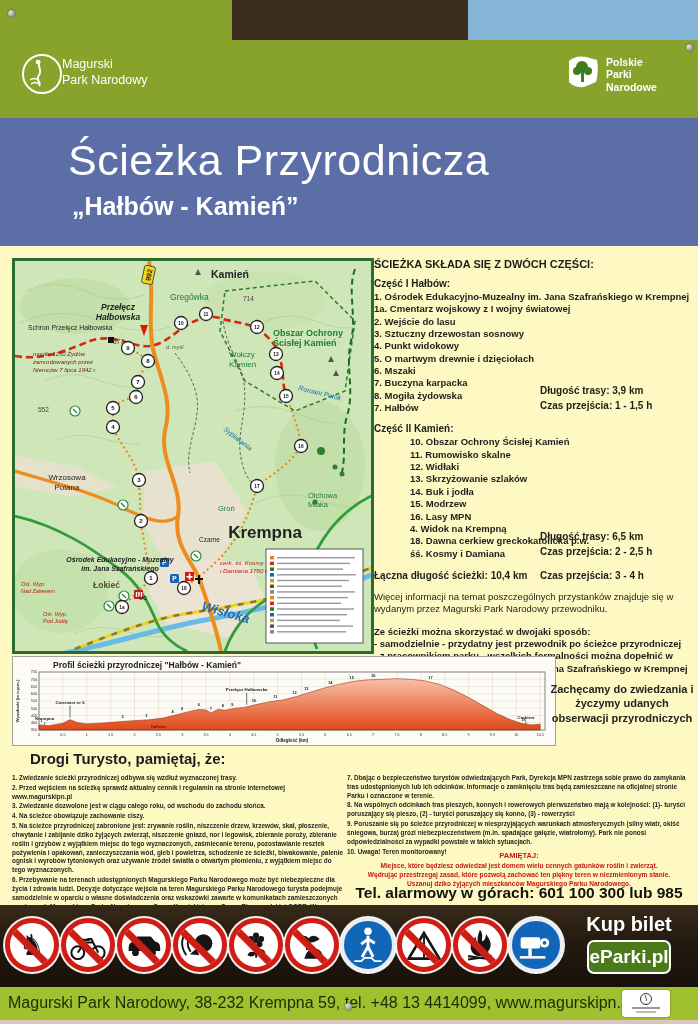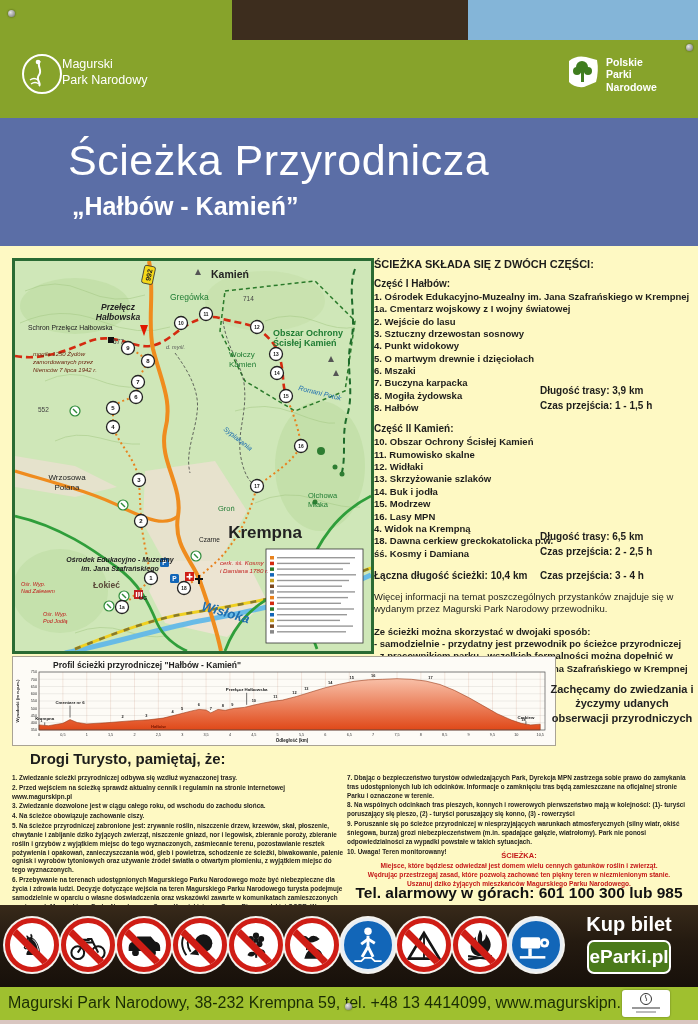--- a/index.html
+++ b/index.html
@@ -22,21 +22,21 @@
   .title-sub{left:72px;top:74px;color:#fff;font-size:25px;font-weight:bold;}
   
   .map-panel{left:12px;top:258px;width:356px;height:390px;border:3px solid #2a6b33;background:#cfe7b8;box-sizing:content-box;}
   .map-panel svg{display:block;}
   
   .info-col{left:374px;top:258px;width:316px;color:#1d1d1b;}
   .info-h{font-size:11px;font-weight:bold;margin:0 0 8px 0;}
   .part{position:relative;margin-bottom:9px;}
   .part-title{font-size:10px;font-weight:bold;margin-bottom:2px;}
   .stop-line{font-size:9.5px;font-weight:bold;line-height:1.3;}
-  #part2-items .stop-line{max-width:188px;}
+  #part2-items .stop-line{max-width:188px;padding-left:36px;}
   .part-stats{position:absolute;right:0;bottom:1px;width:150px;font-size:10px;font-weight:bold;line-height:1.5;}
   .totals{display:flex;font-size:10px;font-weight:bold;margin:10px 0 10px 0;}
   .totals .t-len{flex:1;}
   .totals .t-time{width:150px;}
   .more-info{font-size:9.5px;font-weight:normal;line-height:1.3;margin-bottom:10px;}
   .usage-intro{font-size:9.5px;font-weight:bold;line-height:1.3;}
   .usage-line{font-size:9.5px;font-weight:bold;line-height:1.3;}
   
   .profile-panel{left:12px;top:656px;width:542px;height:88px;background:#fdfbf6;border:1px solid #a9a394;}
   .profile-title{position:absolute;left:40px;top:3px;font-size:8.5px;font-weight:bold;color:#222;}
@@ -382,21 +382,21 @@
       <div id="part1-items">
           <div class="stop-line">1. Ośrodek Edukacyjno-Muzealny im. Jana Szafrańskiego w Krempnej</div>
           <div class="stop-line">1a. Cmentarz wojskowy z I wojny światowej</div>
           <div class="stop-line">2. Wejście do lasu</div>
           <div class="stop-line">3. Sztuczny drzewostan sosnowy</div>
           <div class="stop-line">4. Punkt widokowy</div>
           <div class="stop-line">5. O martwym drewnie i dzięciołach</div>
           <div class="stop-line">6. Mszaki</div>
           <div class="stop-line">7. Buczyna karpacka</div>
           <div class="stop-line">8. Mogiła żydowska</div>
-          <div class="stop-line">8. Hałbów</div>
+          <div class="stop-line">7. Hałbów</div>
         </div>
       <div class="part-stats">
         <div>Długość trasy: 3,9 km</div>
         <div>Czas przejścia: 1 - 1,5 h</div>
       </div>
     </div>
     <div class="part">
       <div class="part-title">Część II Kamień:</div>
       <div id="part2-items">
           <div class="stop-line">10. Obszar Ochrony Ścisłej Kamień</div>
@@ -542,21 +542,21 @@
       <div class="rule-line">6. Przebywanie na terenach udostępnionych Magurskiego Parku Narodowego może być niebezpieczne dla życia i zdrowia ludzi. Decyzje dotyczące wejścia na teren Magurskiego Parku Narodowego turysta podejmuje samodzielnie w oparciu o własne doświadczenia oraz wskazówki zawarte w komunikatach zamieszczonych na stronach Magurskiego Parku Narodowego, Grupy Krynickiej oraz Grupy Bieszczadzkiej GOPR. W przypadku grup zorganizowanych, prowadzonych przez uprawnionego przewodnika, decyzję podejmuje przewodnik prowadzący grupę.</div>
     </div>
   <div class="abs rules-right" id="rules-right">
       <div class="rule-line">7. Dbając o bezpieczeństwo turystów odwiedzających Park, Dyrekcja MPN zastrzega sobie prawo do zamykania tras udostępnionych lub ich odcinków. Informacje o zamknięciu tras będą zamieszczane na oficjalnej stronie Parku i oznaczone w terenie.</div>
       <div class="rule-line">8. Na wspólnych odcinkach tras pieszych, konnych i rowerowych pierwszeństwo mają w kolejności: (1)- turyści poruszający się pieszo, (2) - turyści poruszający się konno, (3) - rowerzyści</div>
       <div class="rule-line">9. Poruszanie się po ścieżce przyrodniczej w niesprzyjających warunkach atmosferycznych (silny wiatr, okiść śniegowa, burza) grozi niebezpieczeństwem (m.in. spadające gałęzie, wiatrołomy). Park nie ponosi odpowiedzialności za wypadki powstałe w takich sytuacjach.</div>
       <div class="rule-line">10. Uwaga! Teren monitorowany!</div>
     </div>
 
   <div class="abs reminder">
-    <div class="reminder-h">ŚCIEŻKA:</div>
+    <div class="reminder-h">PAMIĘTAJ:</div>
     <div id="reminder-lines">
         <div class="reminder-line">Miejsce, które będziesz odwiedzał jest domem wielu cennych gatunków roślin i zwierząt.</div>
         <div class="reminder-line">Wędrując przestrzegaj zasad, które pozwolą zachować ten piękny teren w niezmienionym stanie.</div>
         <div class="reminder-line">Uszanuj dziko żyjących mieszkańców Magurskiego Parku Narodowego.</div>
       </div>
   </div>
   <div class="abs emergency">Tel. alarmowy w górach: 601 100 300 lub 985</div>
 
   <div class="abs bar-black">
     <div class="icons-row" id="icons-row">

